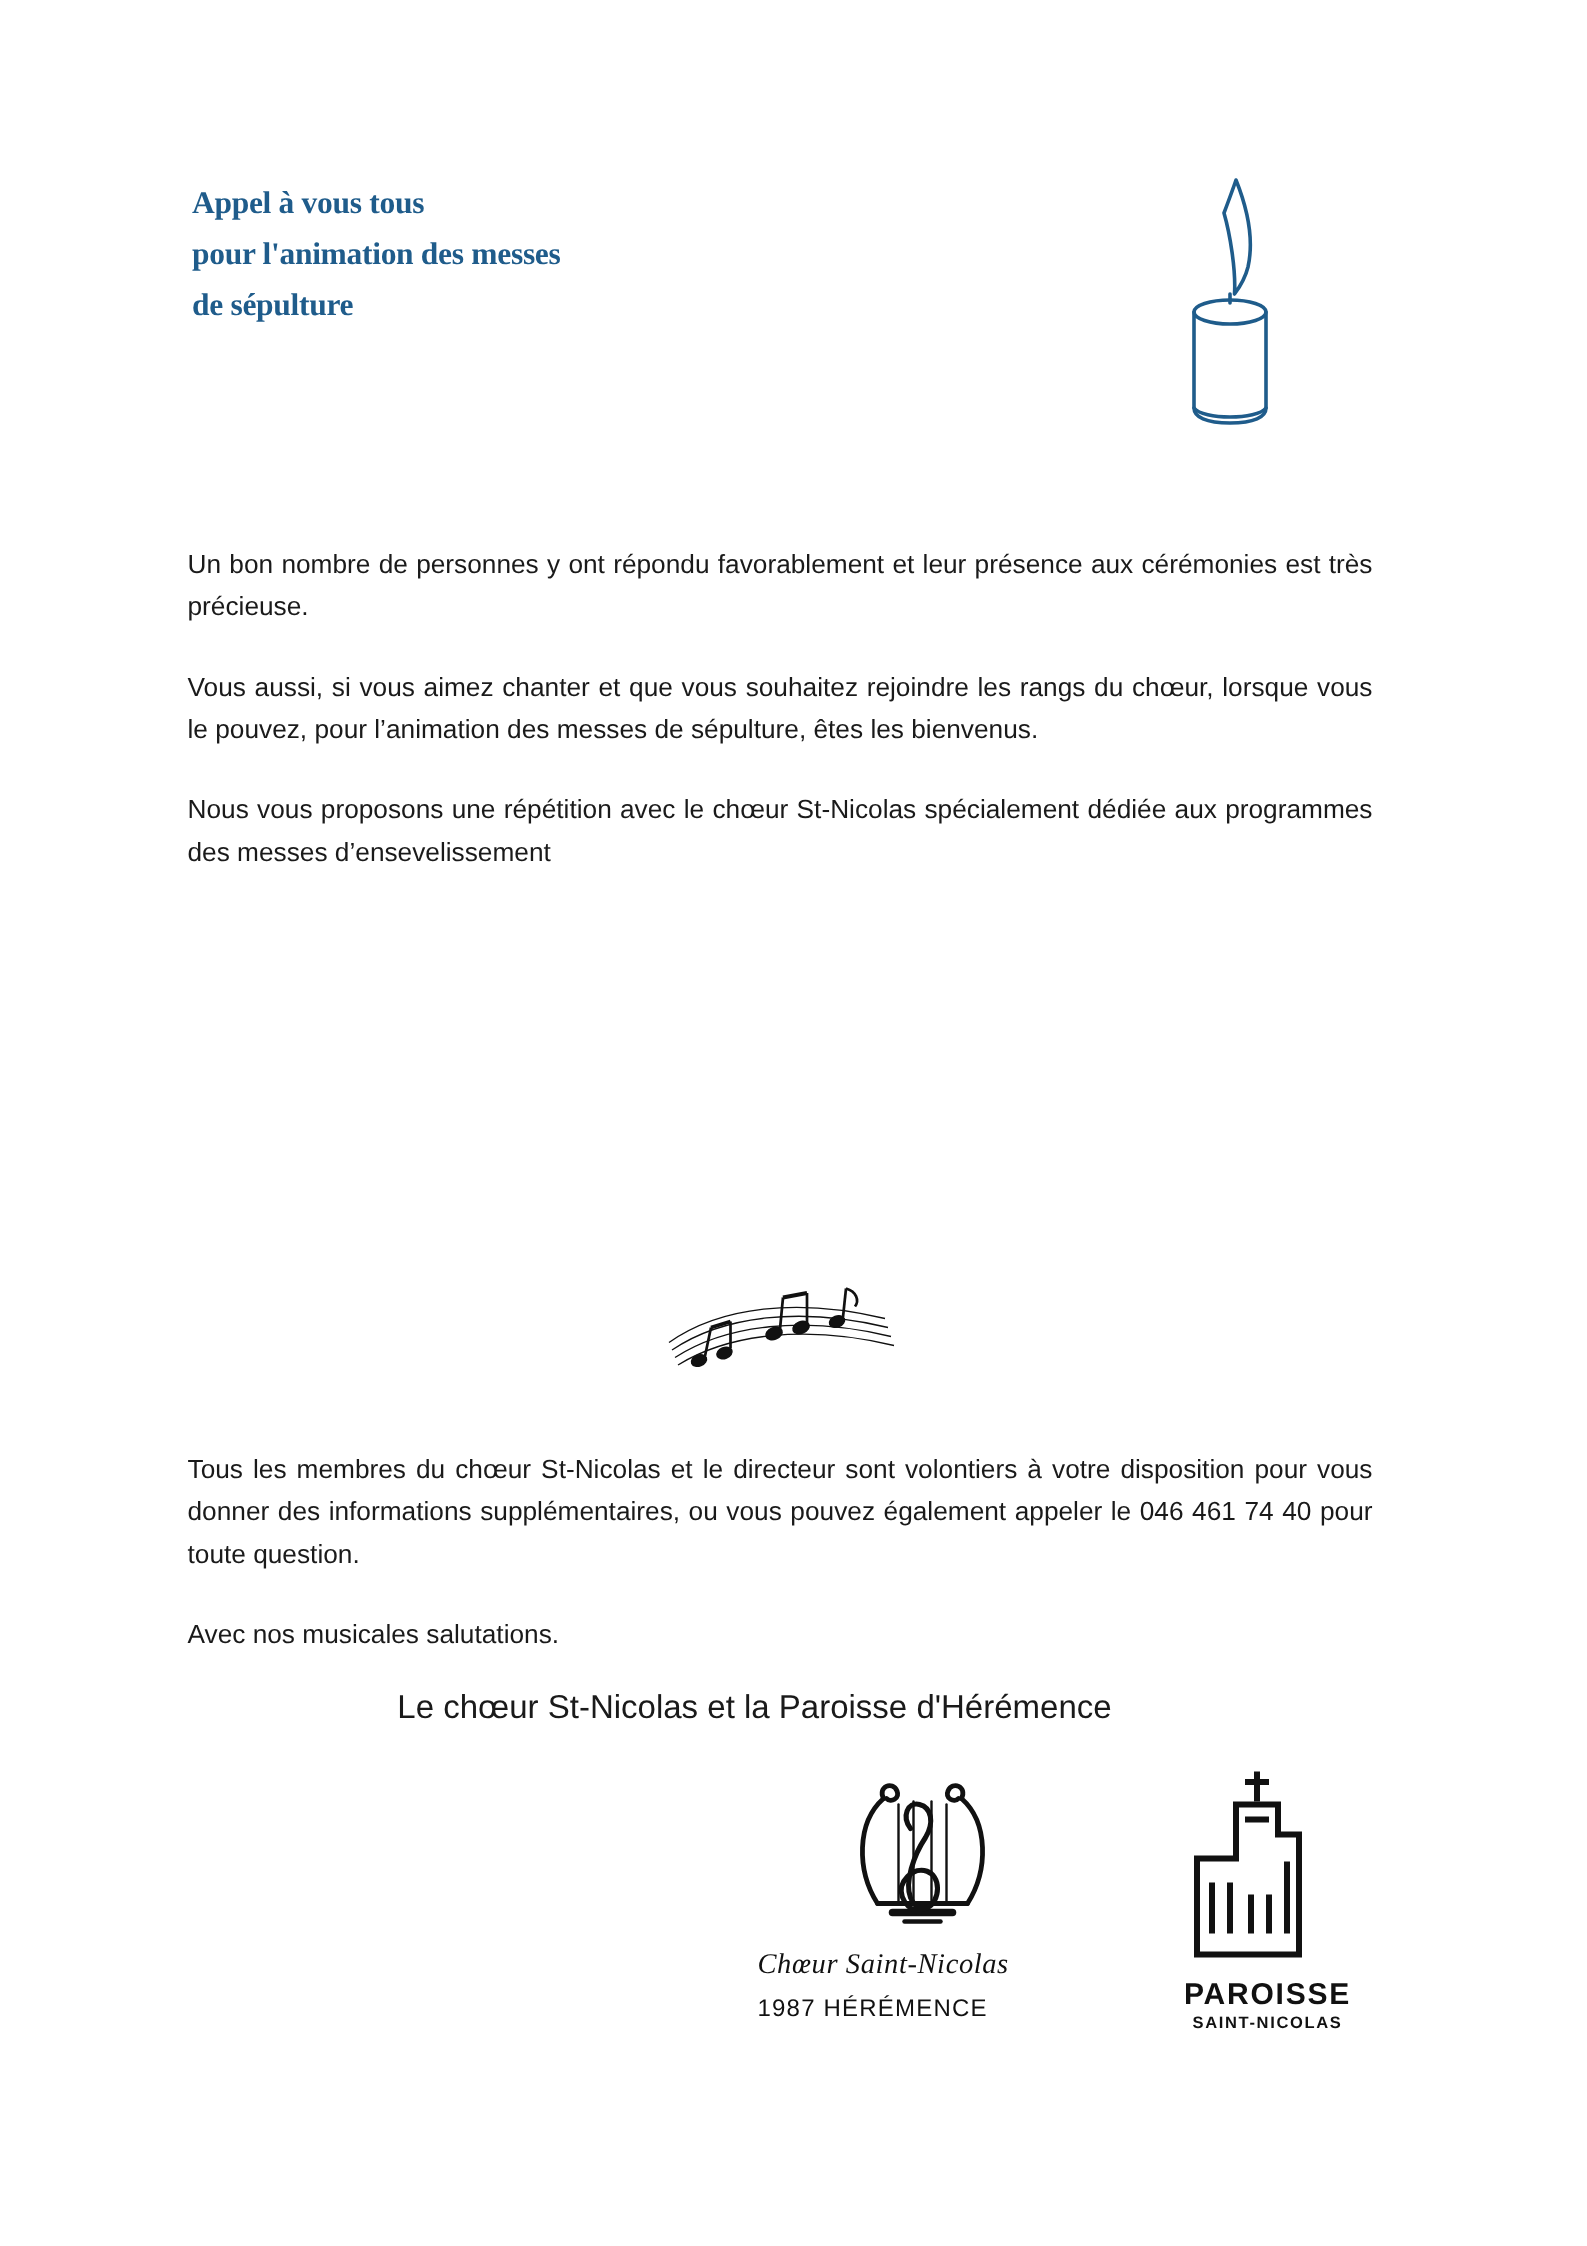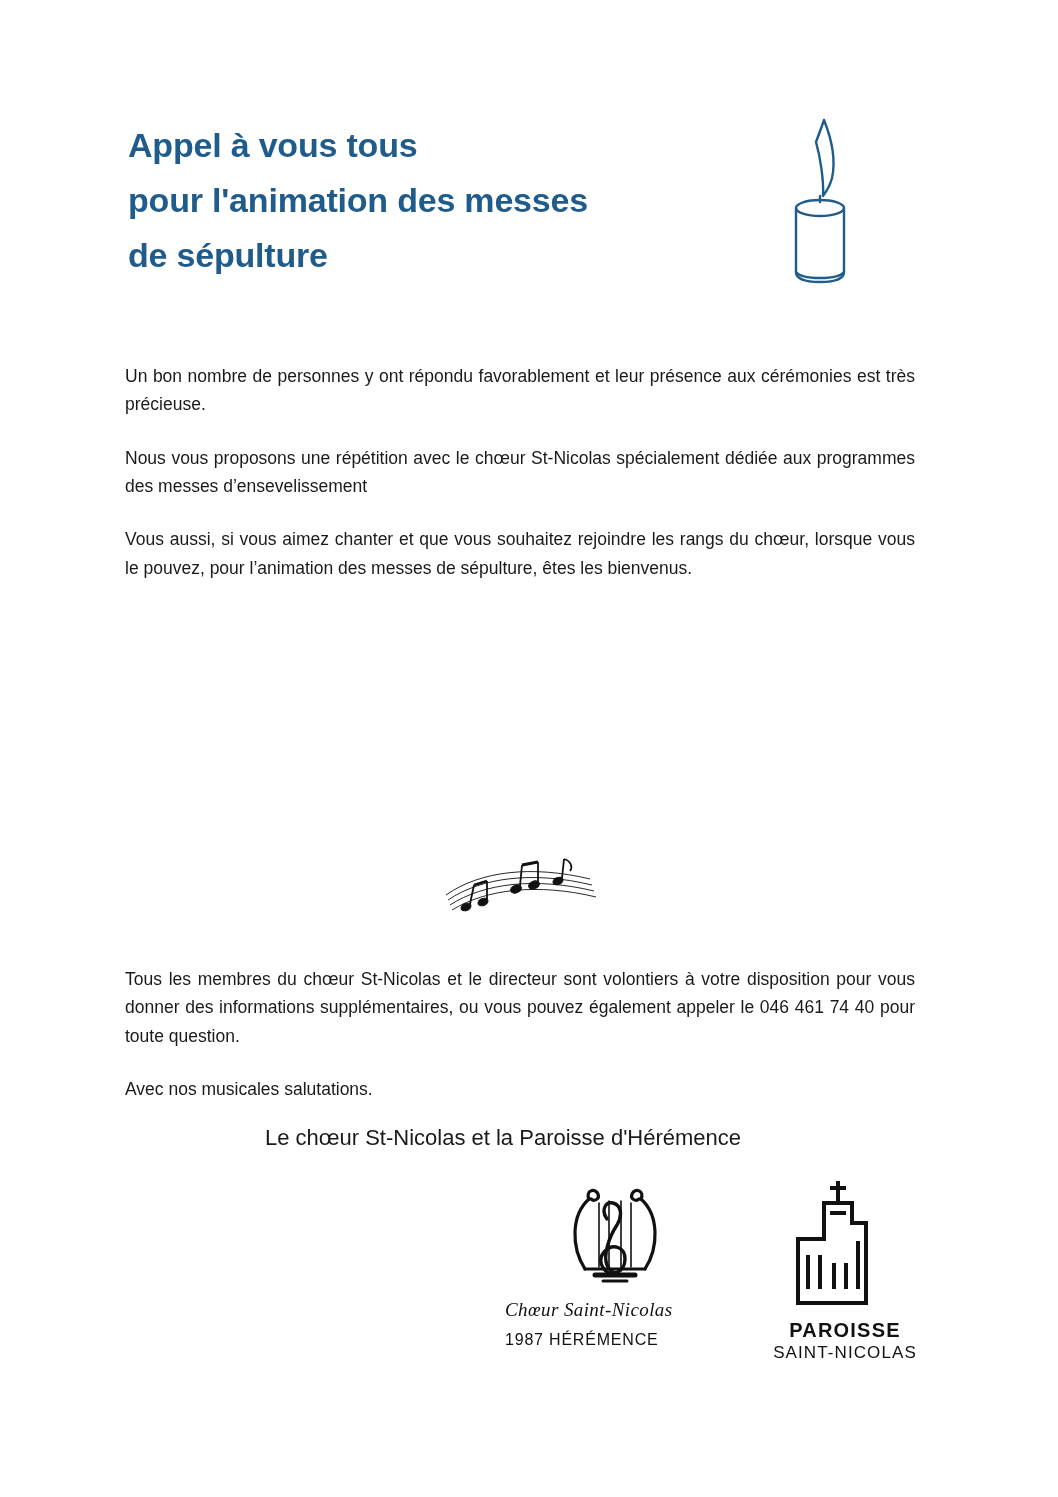--- a/index.html
+++ b/index.html
@@ -25,25 +25,26 @@
   
   .header {
     position: absolute;
     left: 128px;
     top: 118px;
     width: 760px;
   }
   .title {
     color: #1f5c8b;
     font-weight: bold;
-    font-size: 34px;
+    font-size: 21px;
     line-height: 1.62;
     letter-spacing: -0.2px;
     margin: 0;
     white-space: pre-line;
+    font-family: Liberation Serif, serif;
   }
   .candle-icon {
     position: absolute;
     left: 780px;
     top: 112px;
     width: 90px;
     height: 180px;
   }
 
   
@@ -143,22 +144,22 @@
   }
   .logo-parish svg { display: block; margin: 0 auto; }
   .logo-parish-name {
     font-weight: bold;
     font-size: 20px;
     letter-spacing: 1.2px;
     margin-top: 2px;
     color: #111;
   }
   .logo-parish-sub {
-    font-weight: normal;
-    font-size: 17px;
+    font-weight: bold;
+    font-size: 11px;
     letter-spacing: 1.1px;
     margin-top: 1px;
     color: #111;
   }
 </style>
 </head>
 <body>
 
 <div class="page">
 
@@ -180,22 +181,22 @@
 
         <path d="M16 96 L16 160 C16 166 24 170 40 170 C56 170 64 166 64 160 L64 96"></path>
 
         <path d="M16 160 C22 168 58 168 64 160"></path>
       </g>
     </svg>
   </div>
 
   <div class="body-block">
     <p class="para">Un bon nombre de personnes y ont répondu favorablement et leur présence aux cérémonies est très précieuse.</p>
+    <p class="para">Vous aussi, si vous aimez chanter et que vous souhaitez rejoindre les rangs du chœur, lorsque vous le pouvez, pour l’animation des messes de sépulture, êtes les bienvenus.</p>
     <p class="para">Nous vous proposons une répétition avec le chœur St-Nicolas spécialement dédiée aux programmes des messes d’ensevelissement</p>
-    <p class="para">Vous aussi, si vous aimez chanter et que vous souhaitez rejoindre les rangs du chœur, lorsque vous le pouvez, pour l’animation des messes de sépulture, êtes les bienvenus.</p>
   </div>
 
 
   <div class="notes-art">
     <svg viewBox="0 0 160 80" width="160" height="80" aria-hidden="true">
       <g stroke="#111" fill="none" stroke-width="0.9">
 
         <path d="M6 50 C40 26 92 20 150 34"></path>
         <path d="M8 55 C42 32 94 26 152 40"></path>
         <path d="M10 60 C44 38 96 32 154 46"></path>

